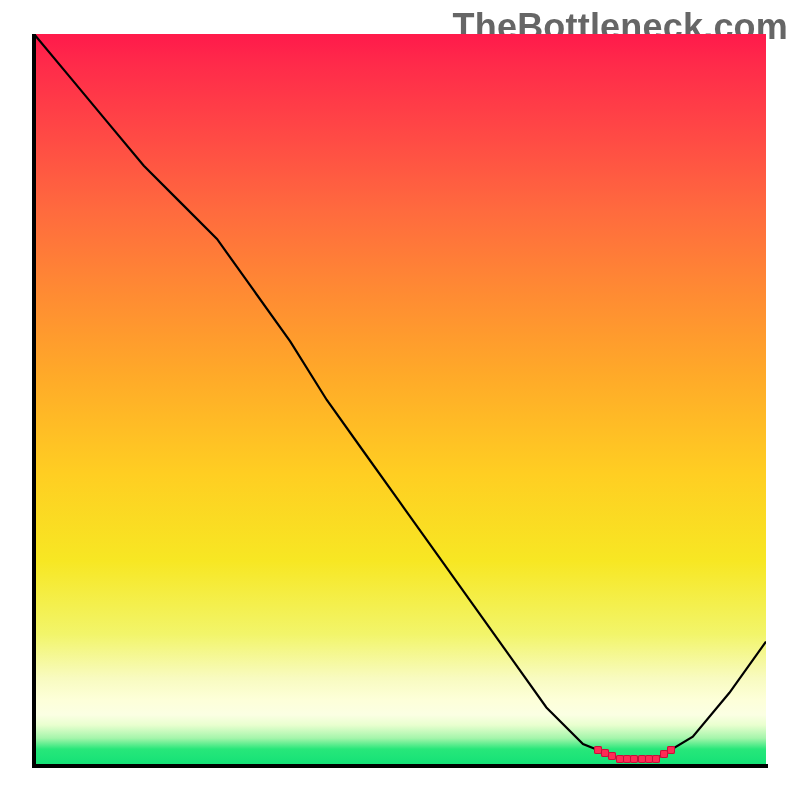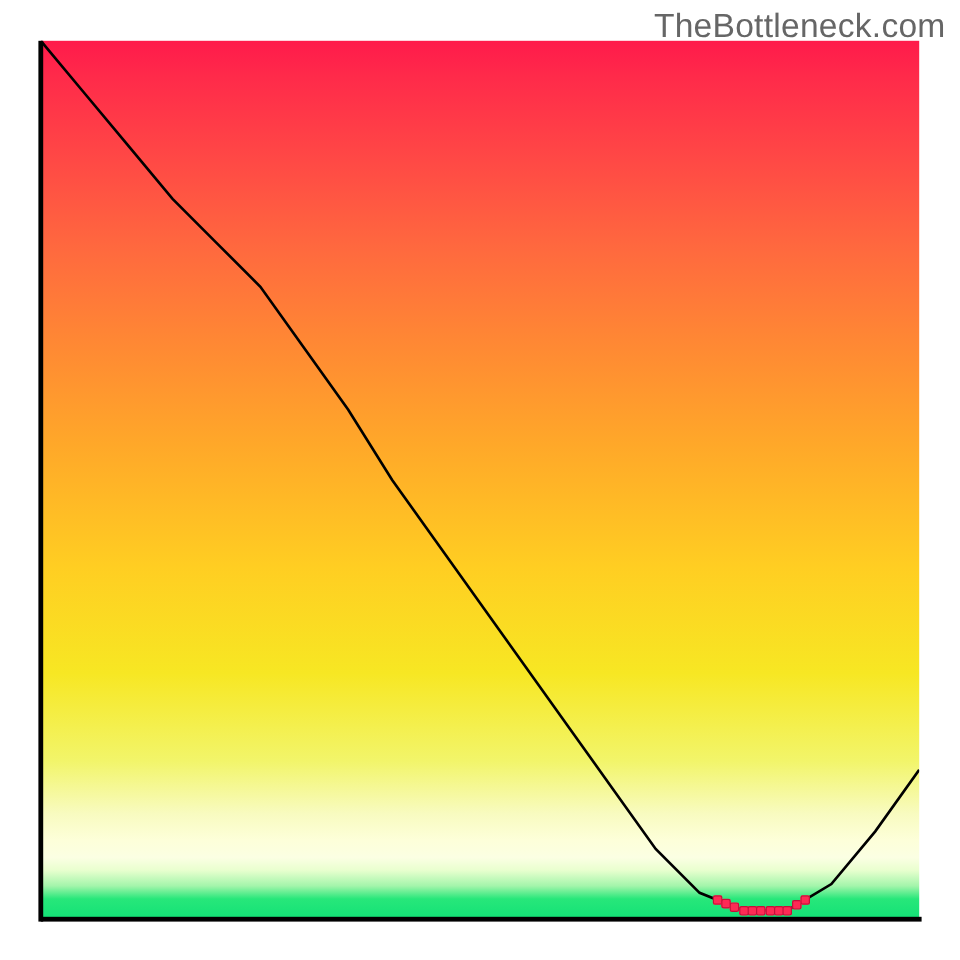--- a/index.html
+++ b/index.html
@@ -13,22 +13,22 @@
   }
   .wrap {
     position: relative;
     width: 800px;
     height: 800px;
   }
   .watermark {
     position: absolute;
     top: 6px;
     right: 12px;
-    font-size: 28px;
-    font-weight: 400;
+    font-size: 36px;
+    font-weight: 700;
     color: #666666;
     letter-spacing: 0.2px;
   }
   .plot {
     position: absolute;
     left: 34px;
     top: 34px;
     width: 732px;
     height: 732px;
     box-sizing: border-box;

